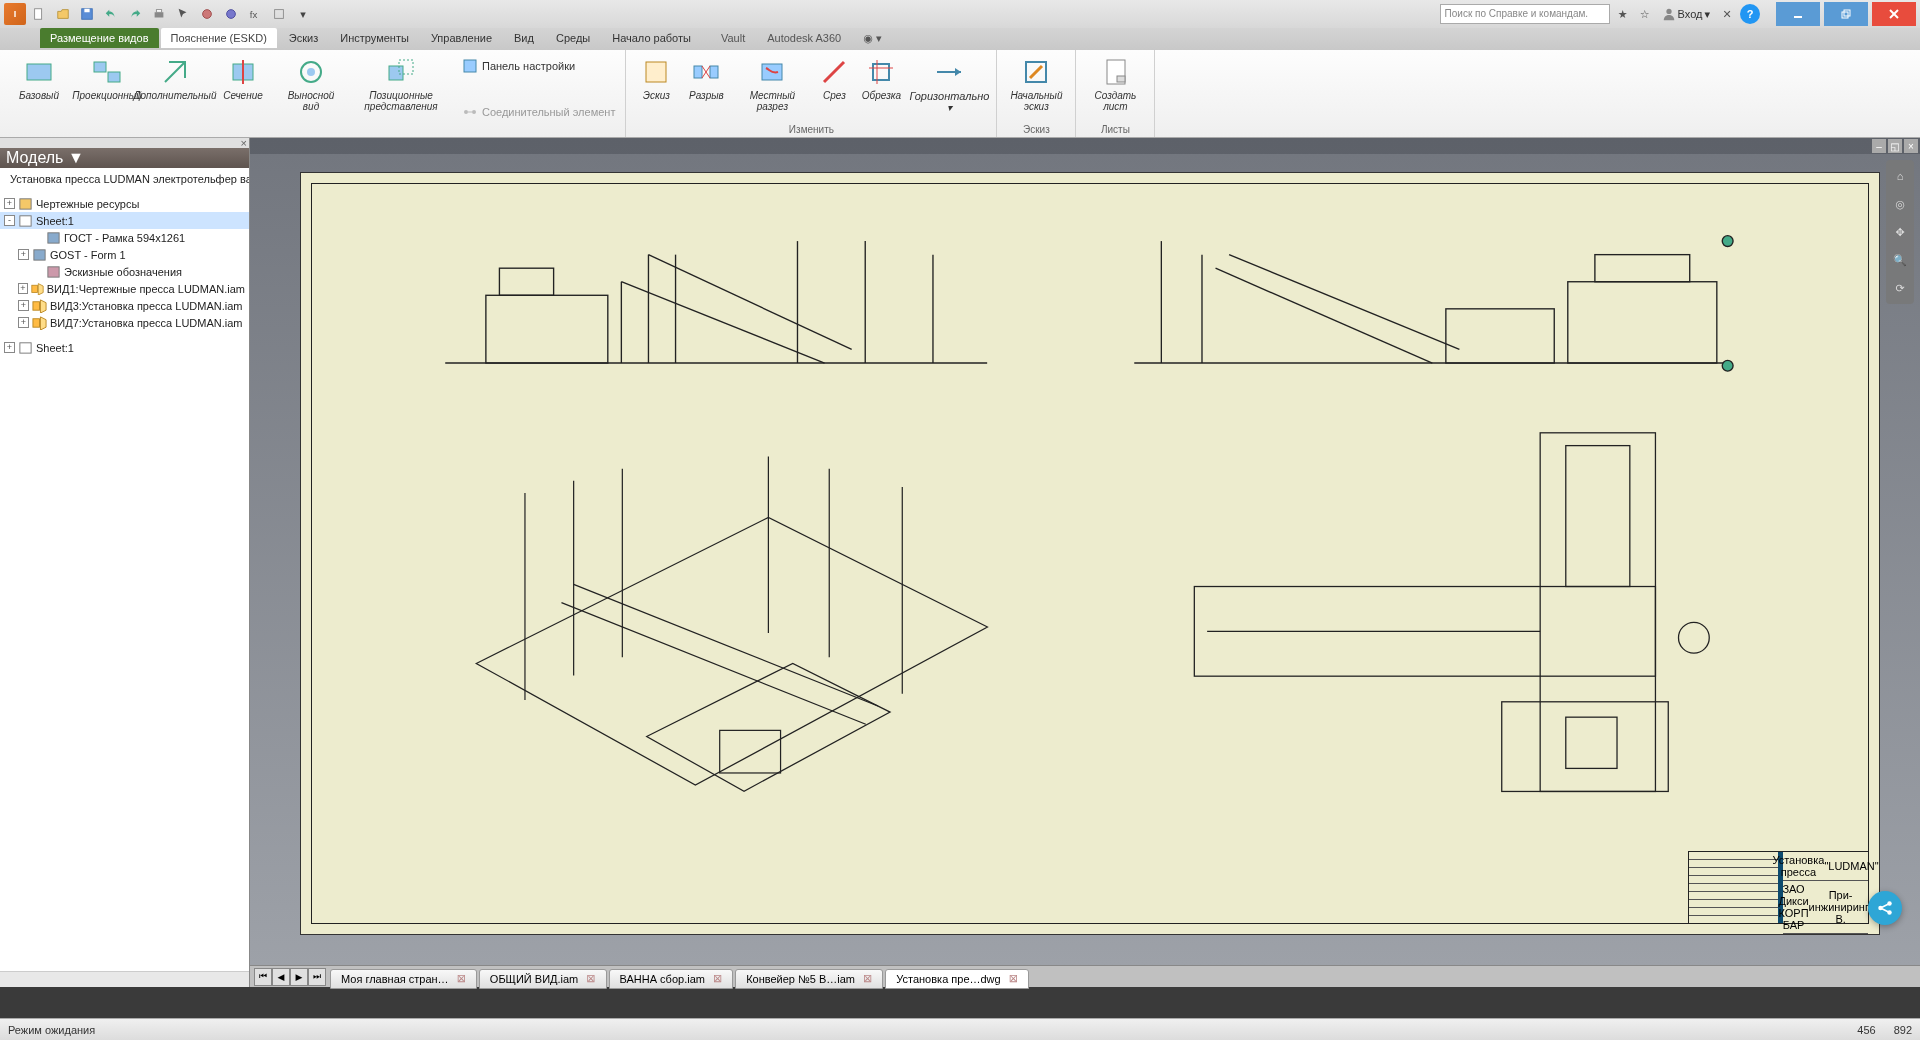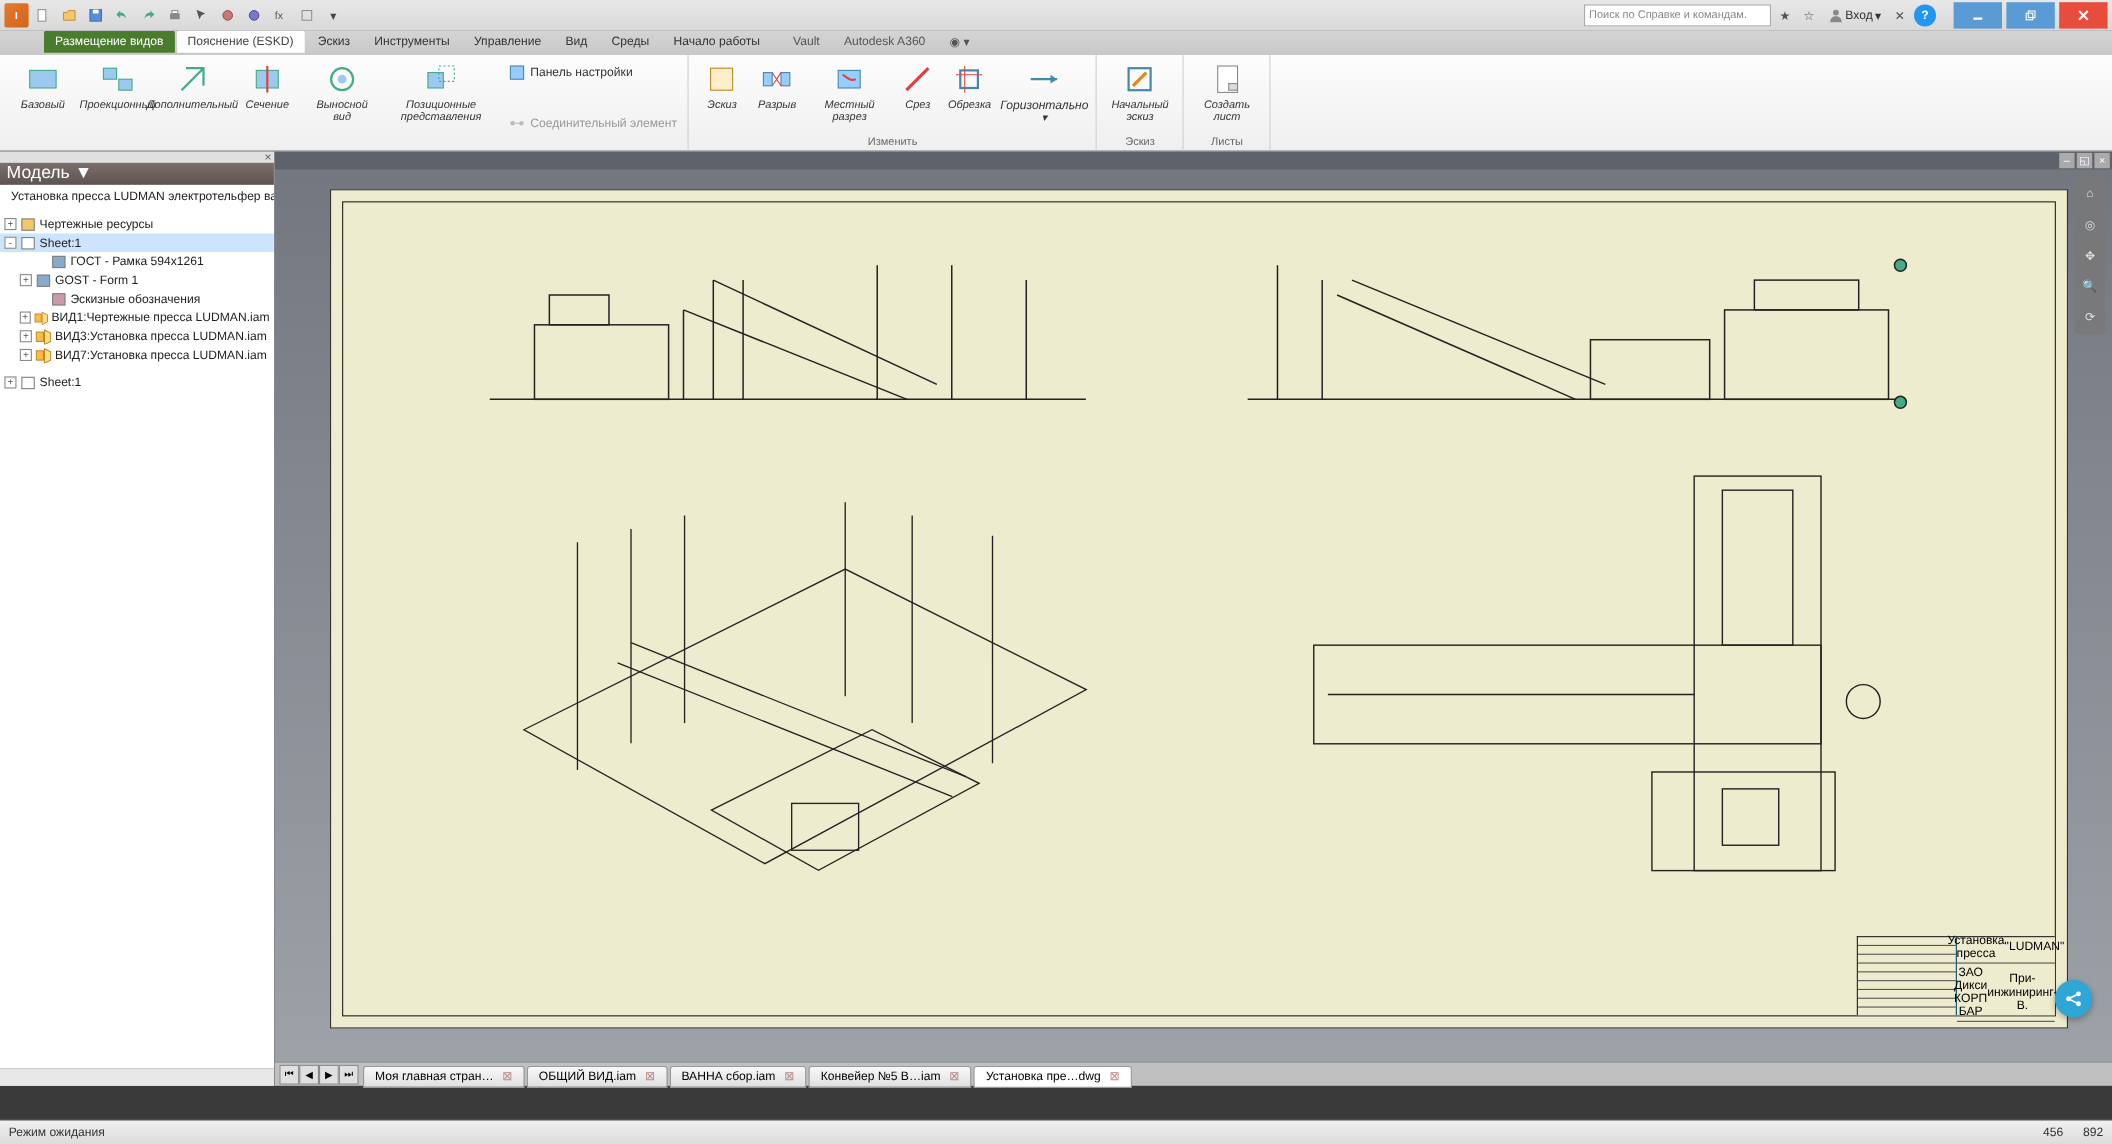--- a/index.html
+++ b/index.html
@@ -66,21 +66,21 @@
 
 .canvas-wrap { flex: 1; display: flex; flex-direction: column; min-height: 0; }
 .canvas-header { height: 16px; display:flex; justify-content:flex-end; gap:2px; padding:0 2px; align-items:center; }
 .canvas-header span { width:14px;height:14px;background:#aaa;color:#fff;font-size:10px;display:flex;align-items:center;justify-content:center;cursor:pointer; }
 .canvas-viewport { flex: 1; background: linear-gradient(#73777f,#9da1a8); position: relative; overflow: hidden; }
 .sheet { position: absolute; left: 50px; top: 18px; right: 40px; bottom: 30px; background: #edecce; border: 1px solid #333; }
 .sheet-frame { position: absolute; inset: 10px; border: 1px solid #222; }
 .title-block { position: absolute; right: 0; bottom: 0; width: 180px; height: 72px; border-left: 1px solid #222; border-top: 1px solid #222; background: #edecce; display:flex; }
 .title-block-left { flex:1; }
 .title-block-left div { height:8px; border-bottom:1px solid #555; }
-.title-block-right { width: 90px; border-left:1px solid #0c4a6e; display:flex;flex-direction:column;justify-content:center; }
+.title-block-right { width: 90px; border-left:5px solid #0c4a6e; display:flex;flex-direction:column; }
 .title-block-right .tb-name { flex:1; display:flex;align-items:center;justify-content:center;font-size:6px;text-align:center;padding:2px;border-bottom:1px solid #555; }
 .drawing-view { position: absolute; }
 .dv-ph { stroke: #222; stroke-width: 1; fill: none; }
 
 
 .right-toolbar { position: absolute; right: 6px; top: 6px; width: 28px; background: rgba(120,120,120,0.85); border-radius: 4px; padding: 4px 2px; display:flex;flex-direction:column;gap:4px; }
 .right-toolbar div { width:24px;height:24px;display:flex;align-items:center;justify-content:center;color:#ddd;cursor:pointer; }
 .share-btn { position: absolute; right: 18px; bottom: 40px; width: 34px; height: 34px; background: #2ea6d6; border-radius: 50%; display:flex;align-items:center;justify-content:center;color:#fff; cursor:pointer; box-shadow: 0 2px 6px rgba(0,0,0,0.3); }
 
 

